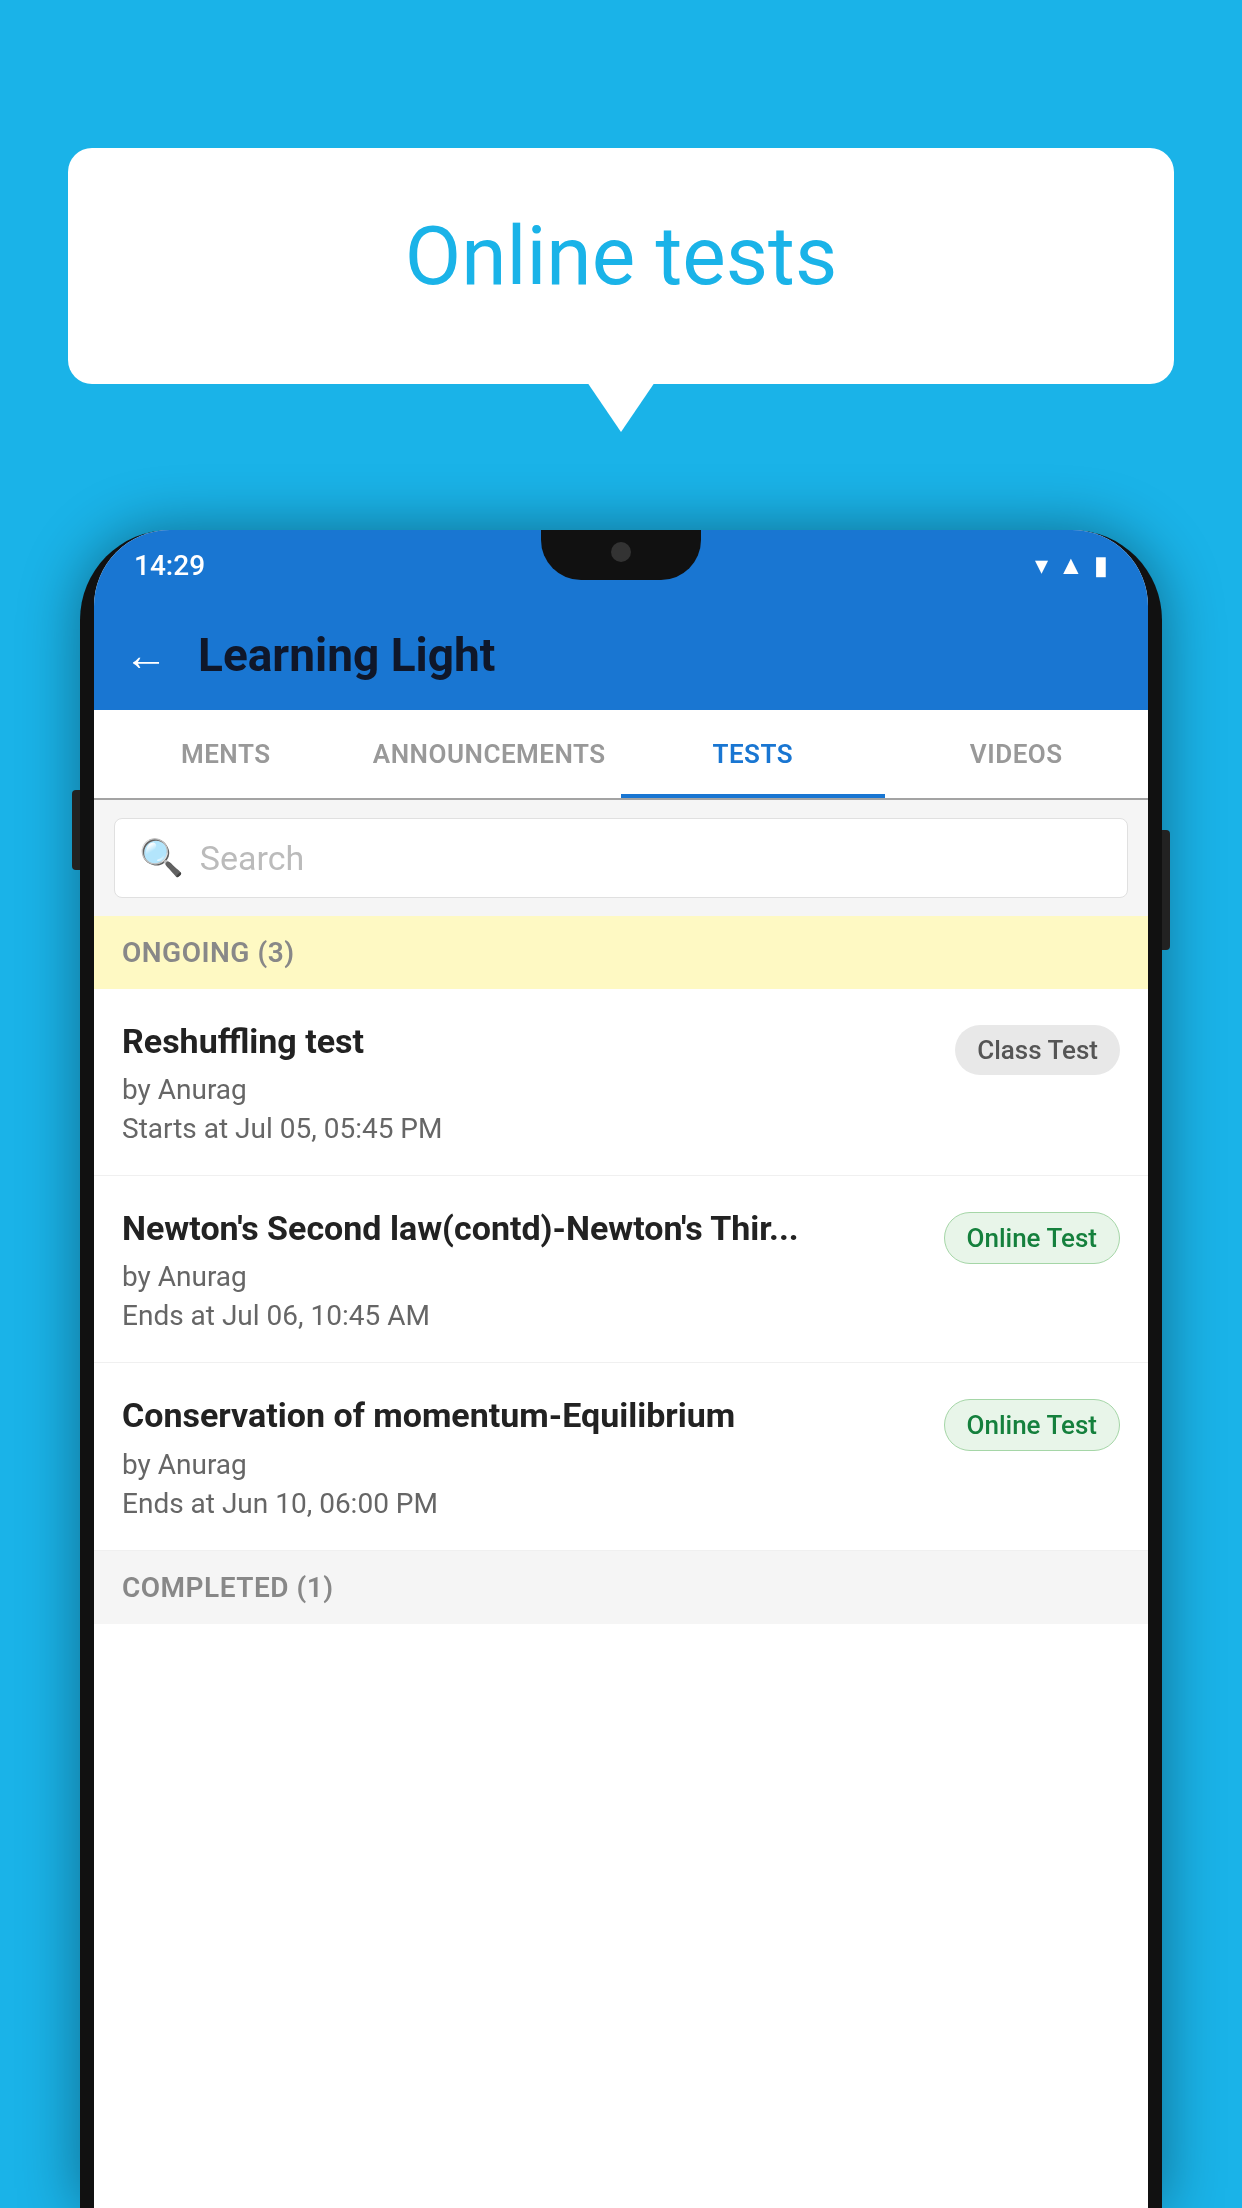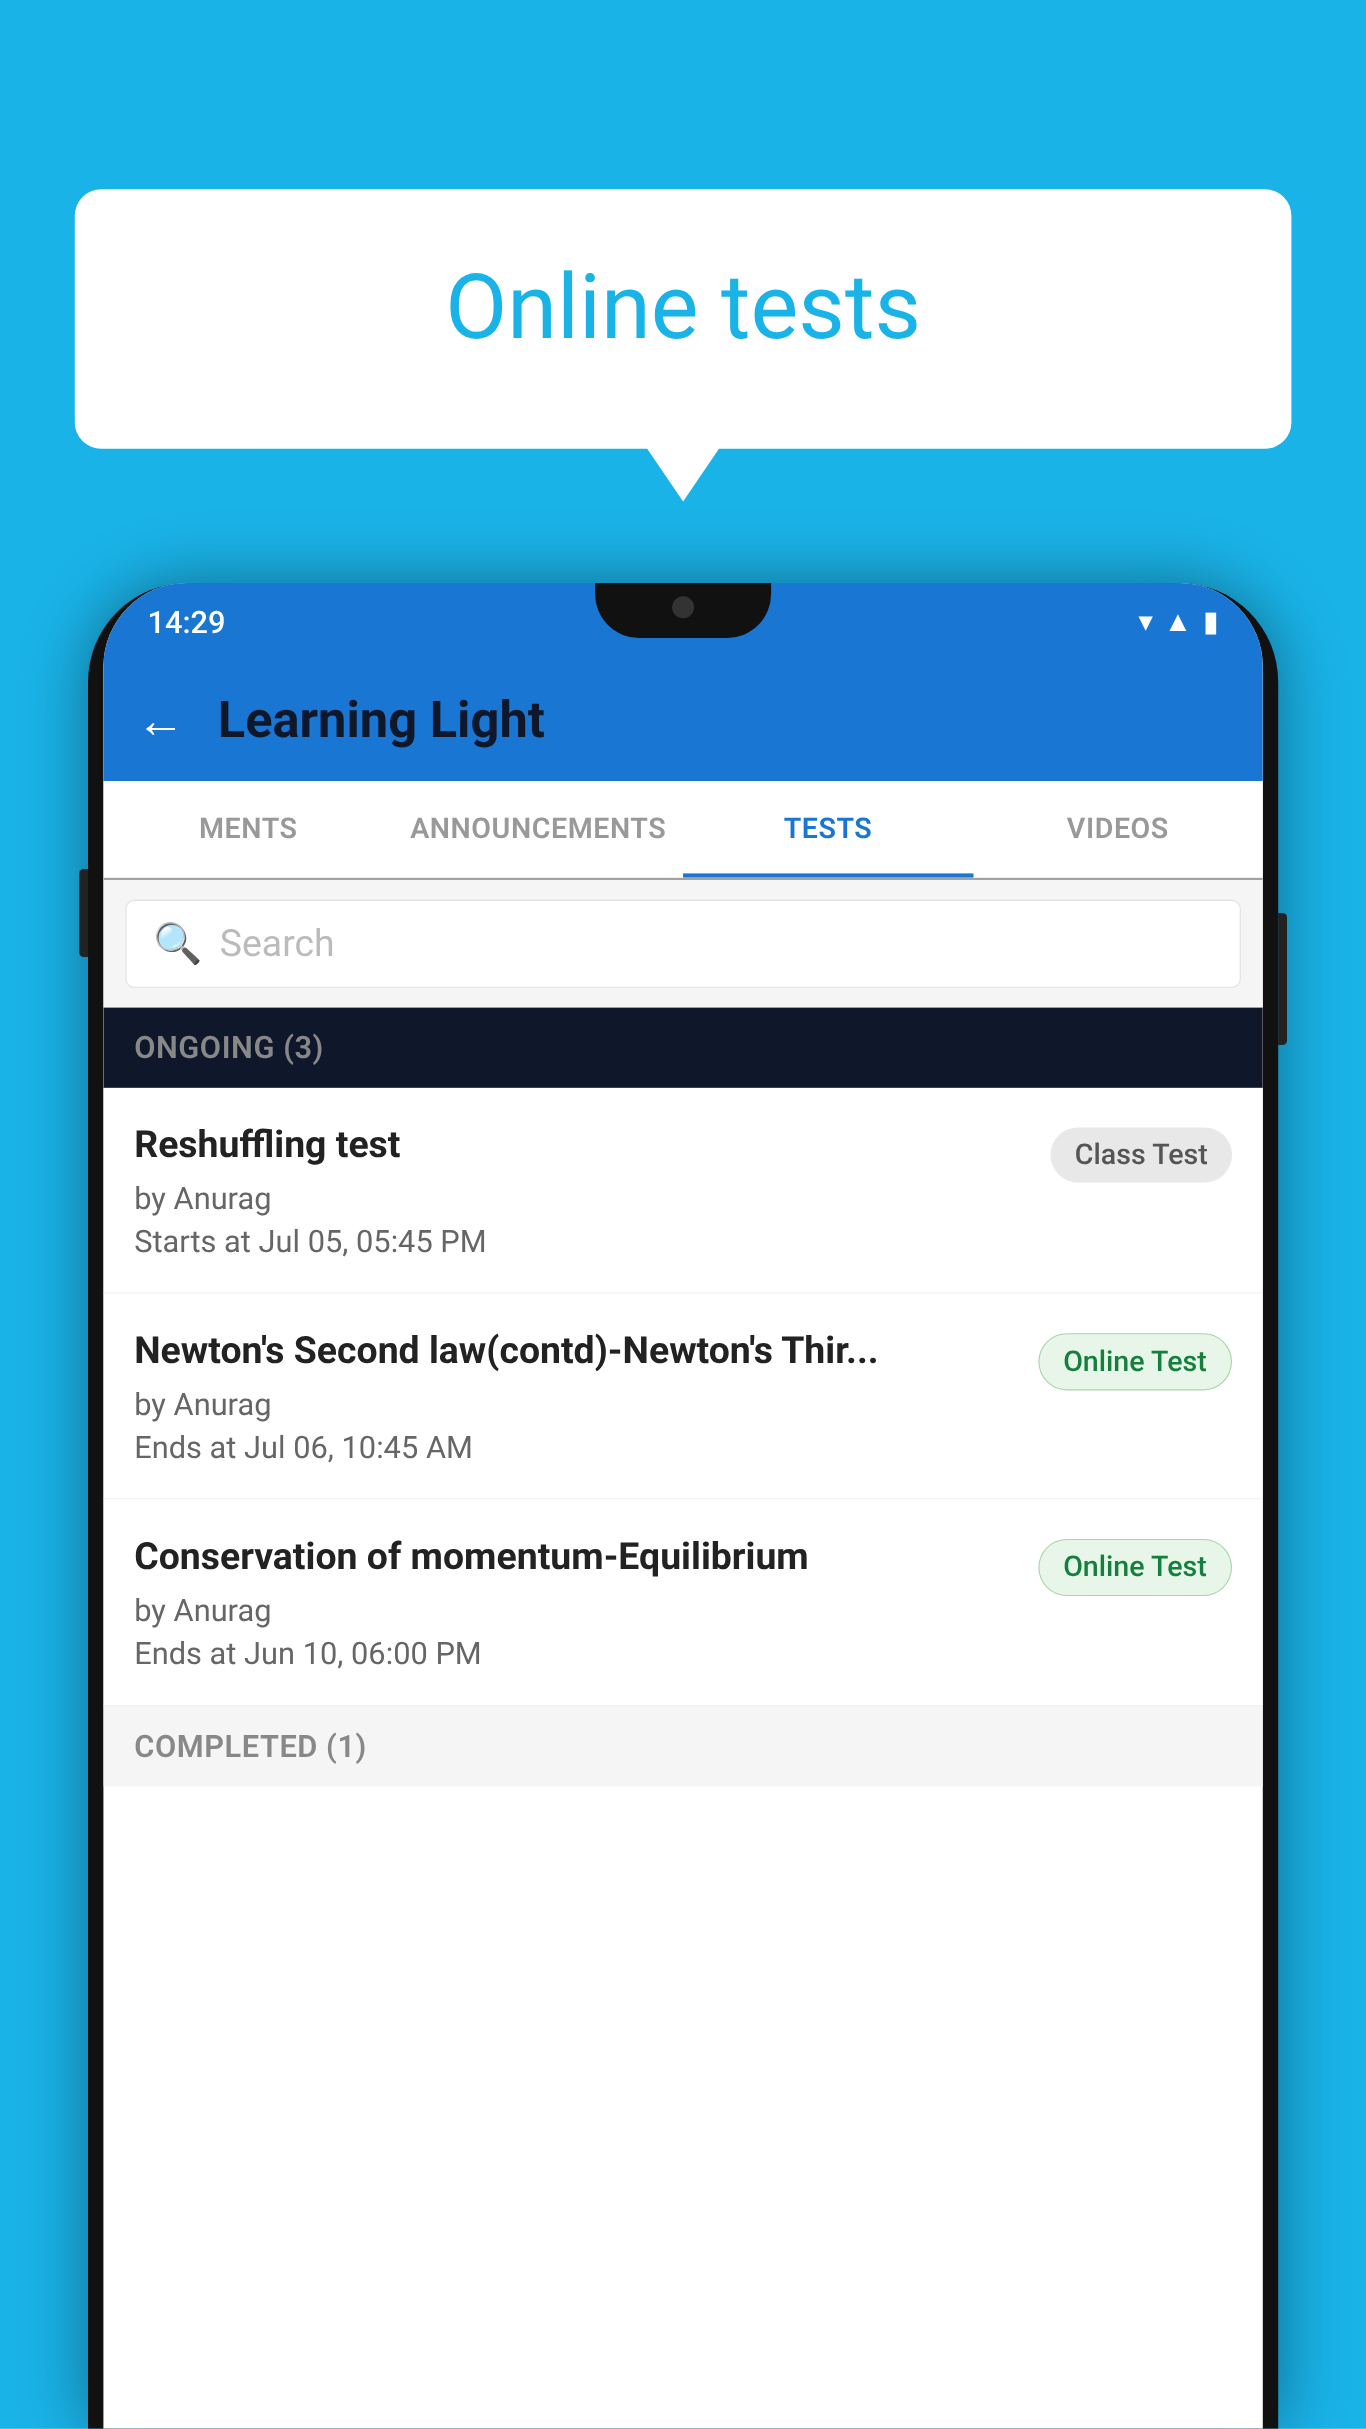--- a/index.html
+++ b/index.html
@@ -9,21 +9,21 @@
       height: 2208px;
       background-color: #1ab3e8;
       font-family: 'Roboto', Arial, sans-serif;
       overflow: hidden;
       position: relative;
     }
 
     
     .speech-bubble {
       position: absolute;
-      top: 172px;
+      top: 148px;
       left: 68px;
       right: 68px;
       background: white;
       border-radius: 24px;
       padding: 60px 50px 60px 50px;
       text-align: center;
     }
 
     .speech-bubble::after {
       content: '';
@@ -199,21 +199,21 @@
       font-size: 36px;
     }
 
     .search-placeholder {
       color: #bbb;
       font-size: 34px;
     }
 
     
     .section-header {
-      background: #0f172a;
+      background: #fef9c3;
       padding: 20px 28px;
       font-size: 28px;
       font-weight: 600;
       color: #888;
       letter-spacing: 0.5px;
     }
 
     
     .test-list {
       background: white;

